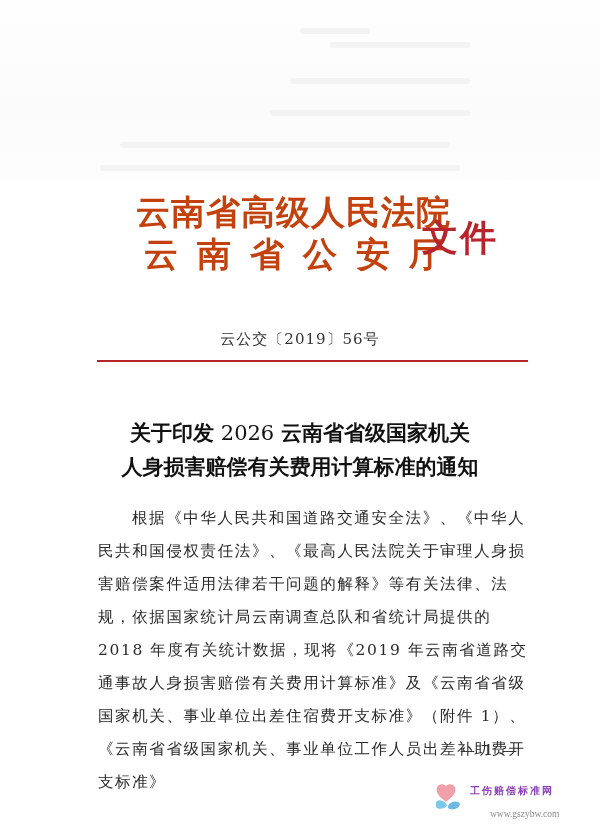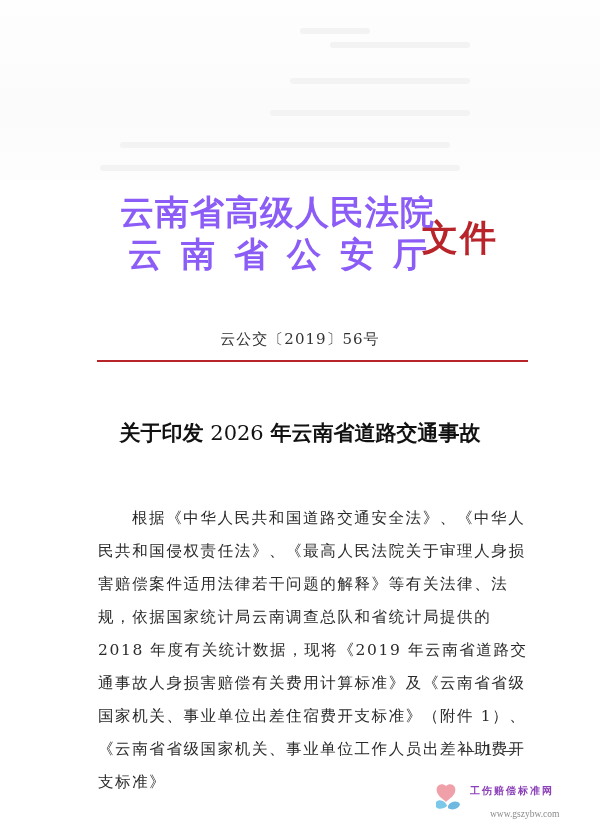--- a/index.html
+++ b/index.html
@@ -10,21 +10,21 @@
       color: #222;
     }
     .ghost {
       position: absolute; left: 0; top: 0; width: 600px; height: 180px;
       background: linear-gradient(180deg, #fefefe 0%, #fbfbfb 60%, #fdfdfd 100%);
     }
     .ghost .smudge {
       position: absolute; height: 6px; background: #f3f3f3; border-radius: 3px;
     }
     .header-red {
-      position: absolute; left: 120px; top: 192px; color: #8b5cf6;
+      position: absolute; left: 136px; top: 192px; color: #c2410c;
     }
     .issuer-row {
       font-weight: bold; font-size: 34px; line-height: 40px; white-space: nowrap;
       font-family: "DejaVu Serif", "Liberation Serif", serif;
     }
     .issuer-row.court { letter-spacing: 1px; }
     .issuer-row.police { letter-spacing: 19px; margin-top: 2px; margin-left: 8px; }
     .doc-word {
       position: absolute; left: 422px; top: 208px; color: #b8242a;
       font-size: 36px; line-height: 60px; font-weight: bold; letter-spacing: 2px;
@@ -83,21 +83,22 @@
 <div class="header-red">
   <div class="issuer-row court">云南省高级人民法院</div>
   <div class="issuer-row police">云南省公安厅</div>
 </div>
 <div class="doc-word">文件</div>
 
 <div class="doc-number">云公交〔2019〕56号</div>
 <div class="red-rule"></div>
 
 <div class="title">
-  <div><span>关于印发</span><span class="num"> 2026 </span><span>年云南省道路交通事故</span></div>
+  <div><span>关于印发</span><span class="num"> 2026 </span><span>云南省省级国家机关</span></div>
+  <div>人身损害赔偿有关费用计算标准的通知</div>
 </div>
 
 <div class="body-text">
   <p class="indent">根据《中华人民共和国道路交通安全法》、《中华人民共和国侵权责任法》、《最高人民法院关于审理人身损害赔偿案件适用法律若干问题的解释》等有关法律、法规，依据国家统计局云南调查总队和省统计局提供的 2018 年度有关统计数据，现将《2019 年云南省道路交通事故人身损害赔偿有关费用计算标准》及《云南省省级国家机关、事业单位出差住宿费开支标准》（附件 1）、《云南省省级国家机关、事业单位工作人员出差补助费开支标准》</p>
 </div>
 
 <div class="page-number">— 1 —</div>
 
 <div class="watermark">
   <svg class="logo" viewBox="0 0 34 34">

